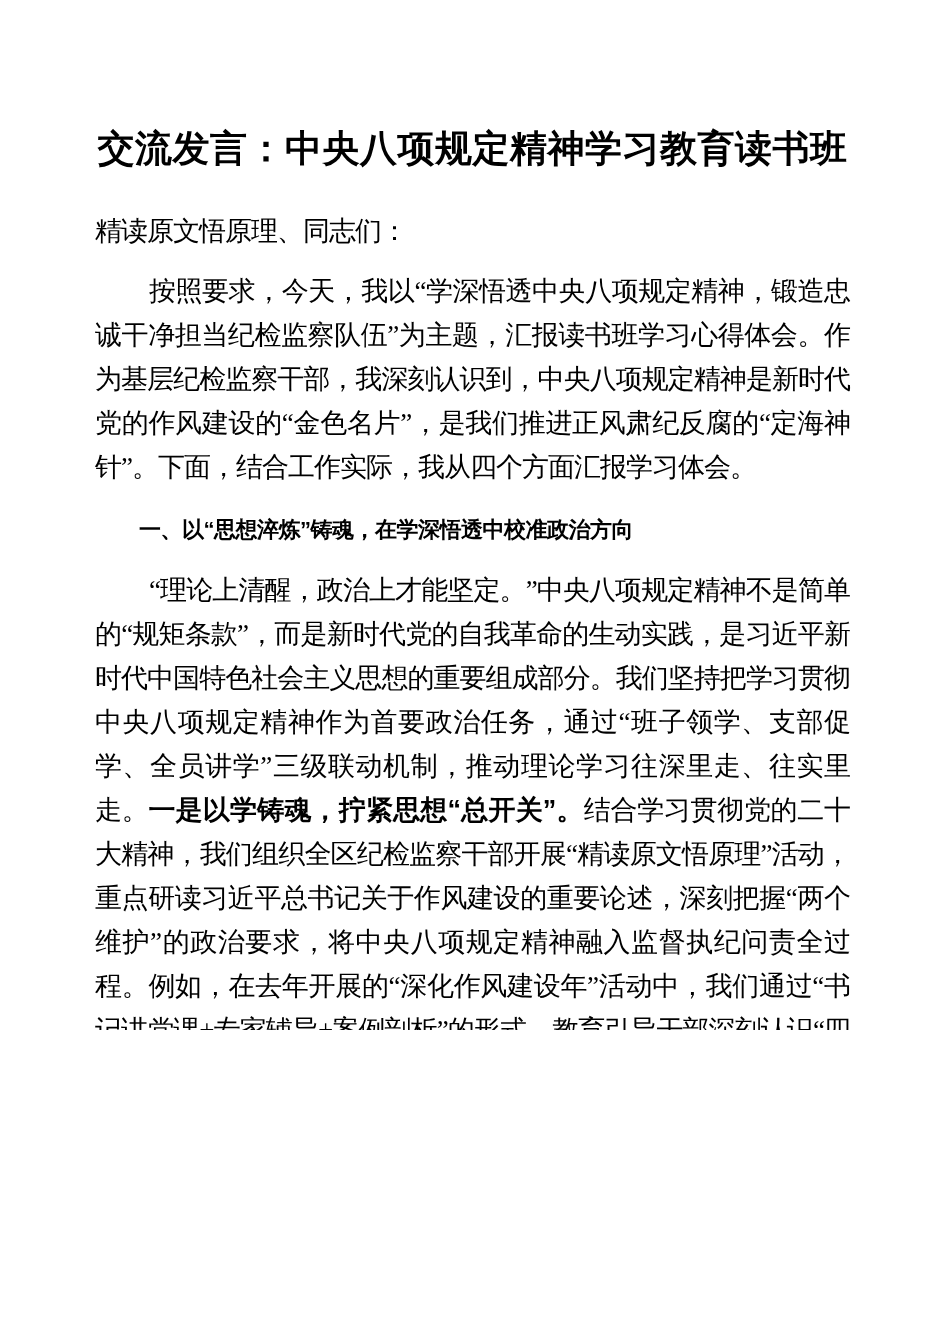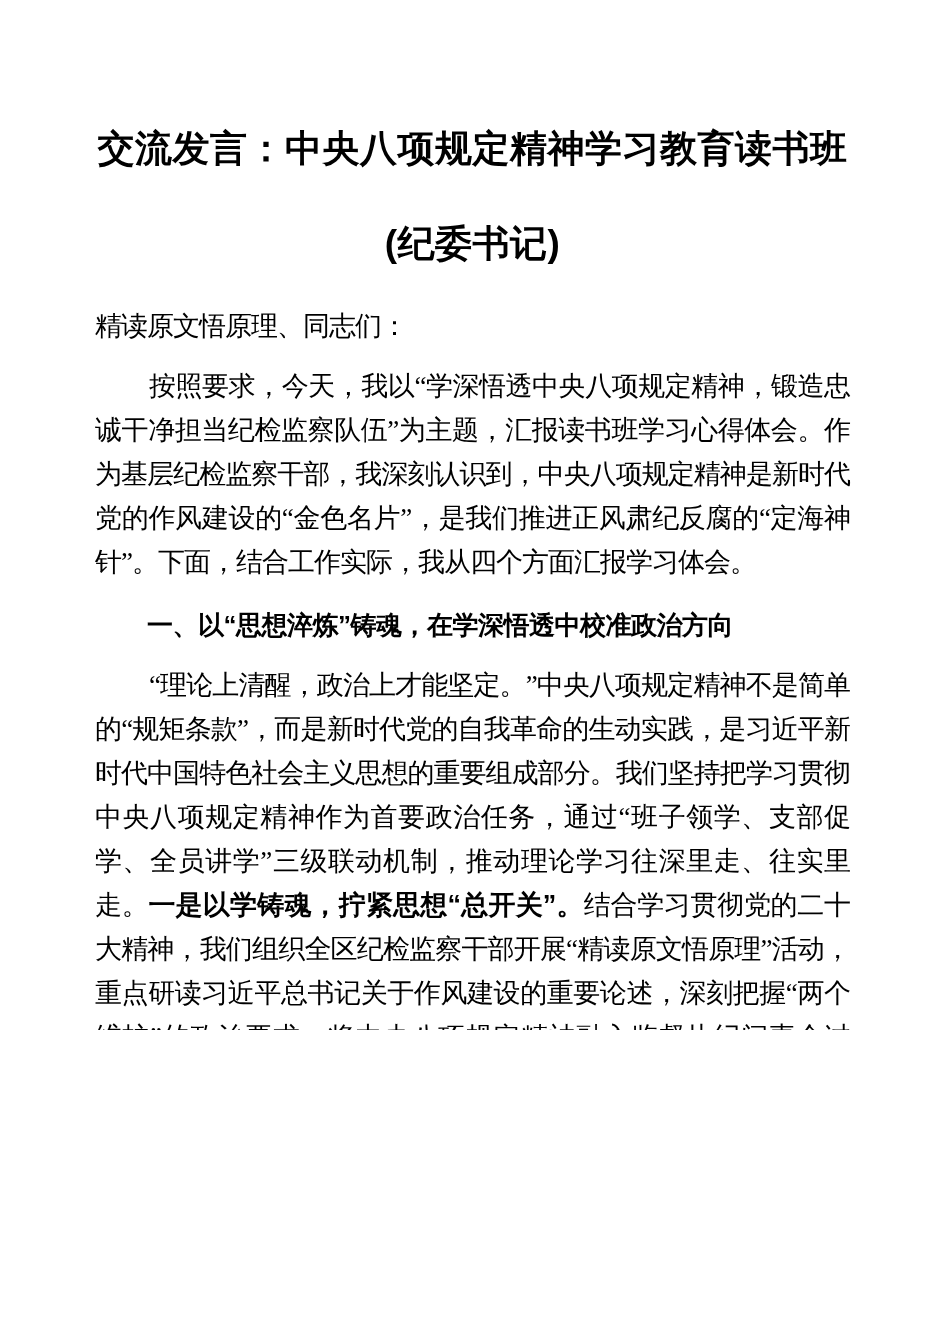--- a/index.html
+++ b/index.html
@@ -47,21 +47,21 @@
   .body-para {
     margin: 16px 0 0 0;
     font-size: 27px;
     line-height: 44px;
     letter-spacing: -1px;
     text-align: justify;
     text-indent: 2em;
   }
   .section-heading {
     margin: 19px 0 0 0;
-    font-size: 26px;
+    font-size: 22px;
     line-height: 44px;
     font-weight: bold;
     letter-spacing: -0.5px;
     text-indent: 2em;
     font-family: "Liberation Sans", "DejaVu Sans", sans-serif;
   }
   .para-after-heading {
   }
   .inline-bold {
     font-weight: bold;
@@ -69,21 +69,20 @@
     letter-spacing: -0.5px;
   }
 </style>
 </head>
 <body>
 
 <div class="page">
 
   <h1 class="doc-title">交流发言：中央八项规定精神学习教育读书班</h1>
 
-  <h2 class="doc-subtitle">(纪委书记)</h2>
 
   <p class="salutation">精读原文悟原理、同志们：</p>
 
   <p class="body-para">按照要求，今天，我以“学深悟透中央八项规定精神，锻造忠诚干净担当纪检监察队伍”为主题，汇报读书班学习心得体会。作为基层纪检监察干部，我深刻认识到，中央八项规定精神是新时代党的作风建设的“金色名片”，是我们推进正风肃纪反腐的“定海神针”。下面，结合工作实际，我从四个方面汇报学习体会。</p>
 
   <h3 class="section-heading">一、以“思想淬炼”铸魂，在学深悟透中校准政治方向</h3>
 
   <p class="body-para para-after-heading"><span>“理论上清醒，政治上才能坚定。”中央八项规定精神不是简单的“规矩条款”，而是新时代党的自我革命的生动实践，是习近平新时代中国特色社会主义思想的重要组成部分。我们坚持把学习贯彻中央八项规定精神作为首要政治任务，通过“班子领学、支部促学、全员讲学”三级联动机制，推动理论学习往深里走、往实里走。</span><span class="inline-bold">一是以学铸魂，拧紧思想“总开关”。</span><span>结合学习贯彻党的二十大精神，我们组织全区纪检监察干部开展“精读原文悟原理”活动，重点研读习近平总书记关于作风建设的重要论述，深刻把握“两个维护”的政治要求，将中央八项规定精神融入监督执纪问责全过程。例如，在去年开展的“深化作风建设年”活动中，我们通过“书记讲党课+专家辅导+案例剖析”的形式，教育引导干部深刻认识“四风”问题的政治本质和政治危害，确保思想上不掉队、行动上不偏</span></p>
 
 </div>

